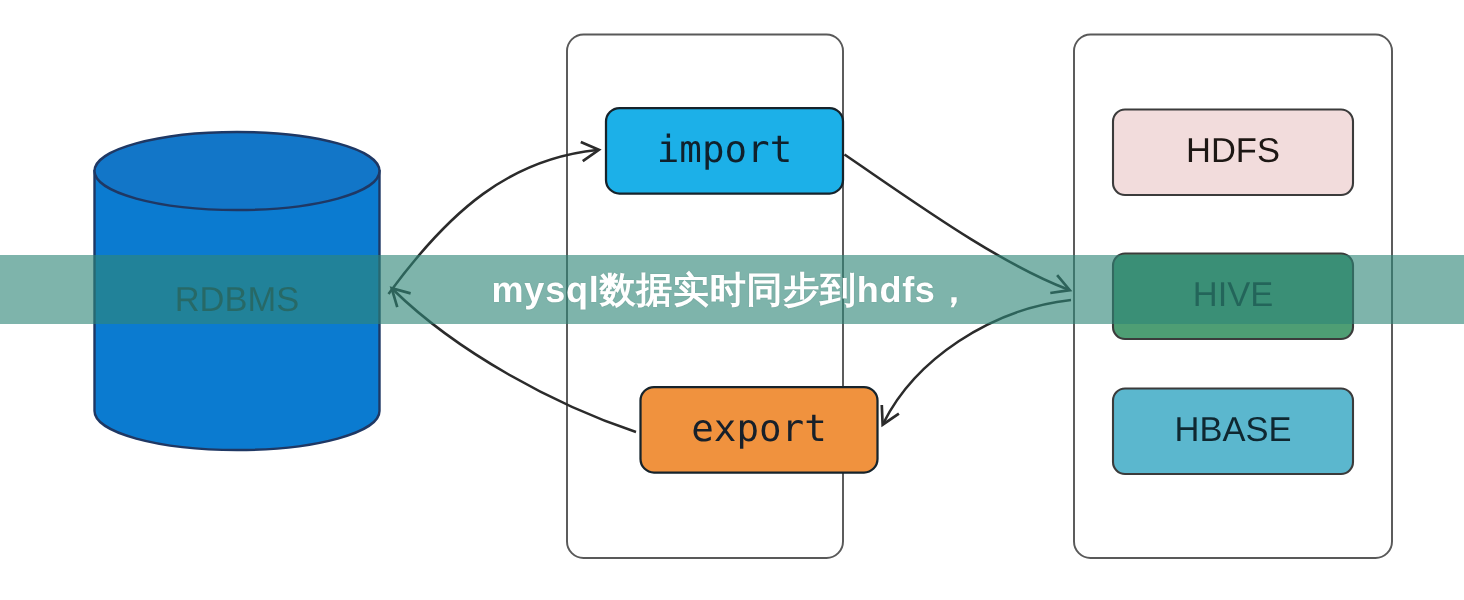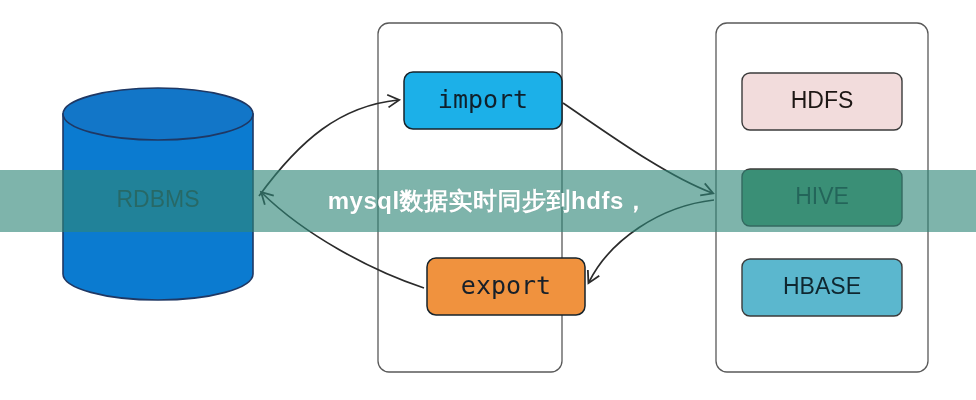--- a/index.html
+++ b/index.html
@@ -99,17 +99,17 @@
       <rect x="742" y="169" width="160" height="57" rx="8" ry="8" fill="#4E9E74" stroke="#3b3b3b" stroke-width="1.4"></rect>
       <text id="hive-label" class="node-label-sans" x="822" y="198" text-anchor="middle" dominant-baseline="middle" font-size="23" fill="#12302a">HIVE</text>
     </g>
 
     <g>
       <rect x="742" y="259" width="160" height="57" rx="8" ry="8" fill="#5BB7CE" stroke="#3b3b3b" stroke-width="1.4"></rect>
       <text id="hbase-label" class="node-label-sans" x="822" y="288" text-anchor="middle" dominant-baseline="middle" font-size="23" fill="#0f2730">HBASE</text>
     </g>
   </svg>
 
-  <div class="overlay-band" style="background: rgba(46, 134, 120, 0.62); top: 170px; height: 62px;">
+  <div class="overlay-band" style="background: rgba(46, 134, 120, 0.62); top: 170px; height: 46px;">
     <span class="overlay-caption" style="color: rgb(255, 255, 255);">mysql数据实时同步到hdfs，</span>
   </div>
 
 </div>
 
 </body></html>

